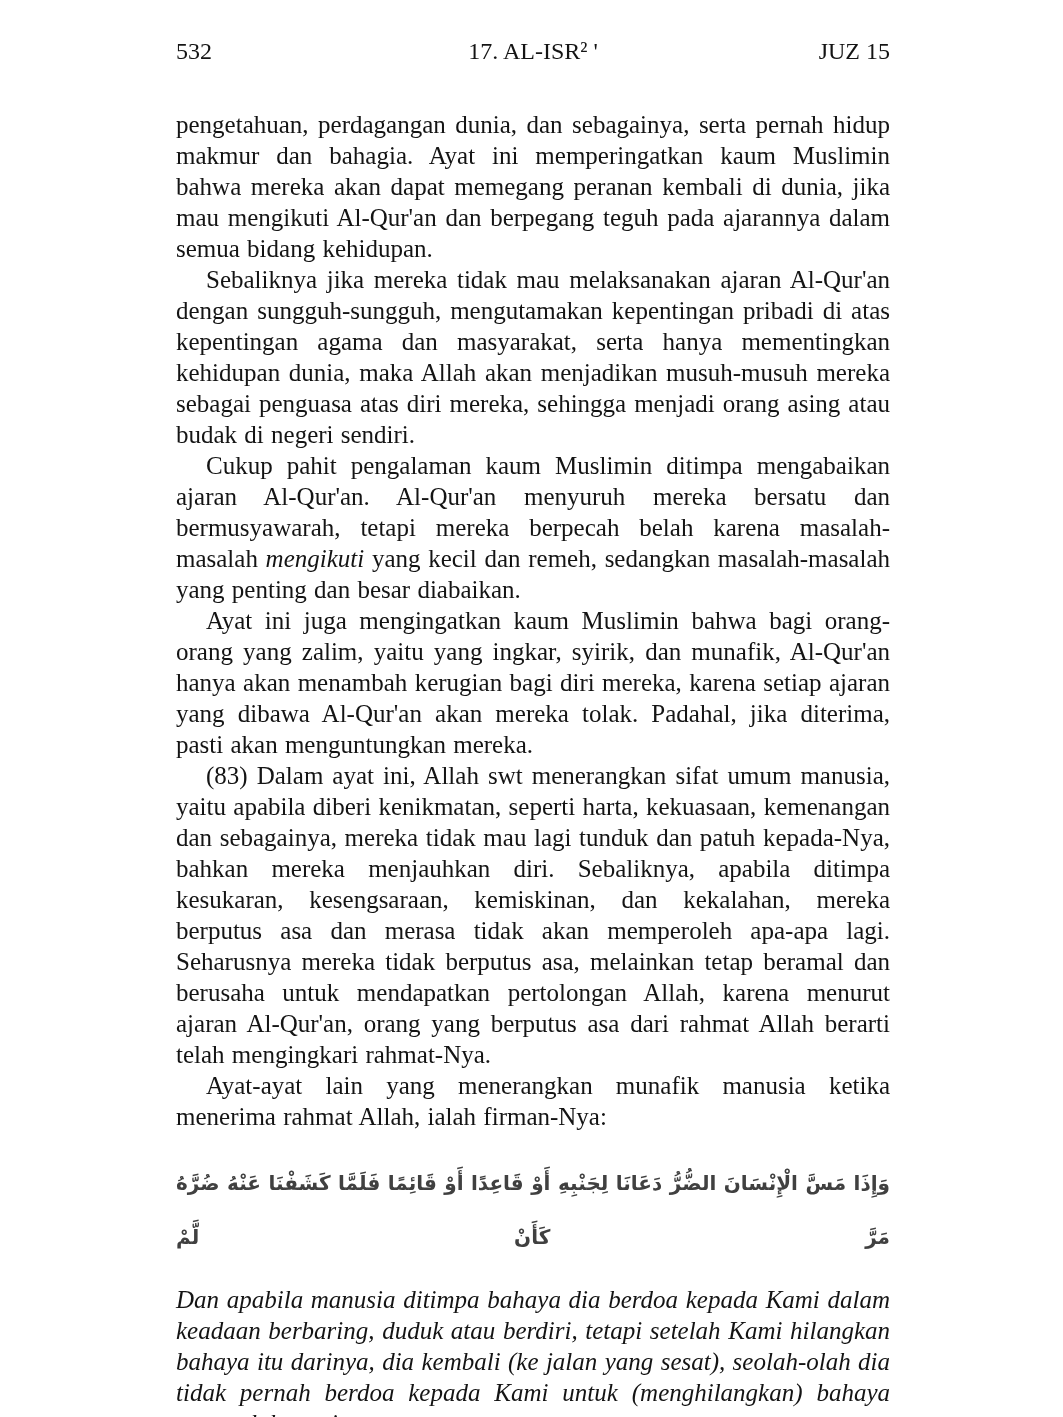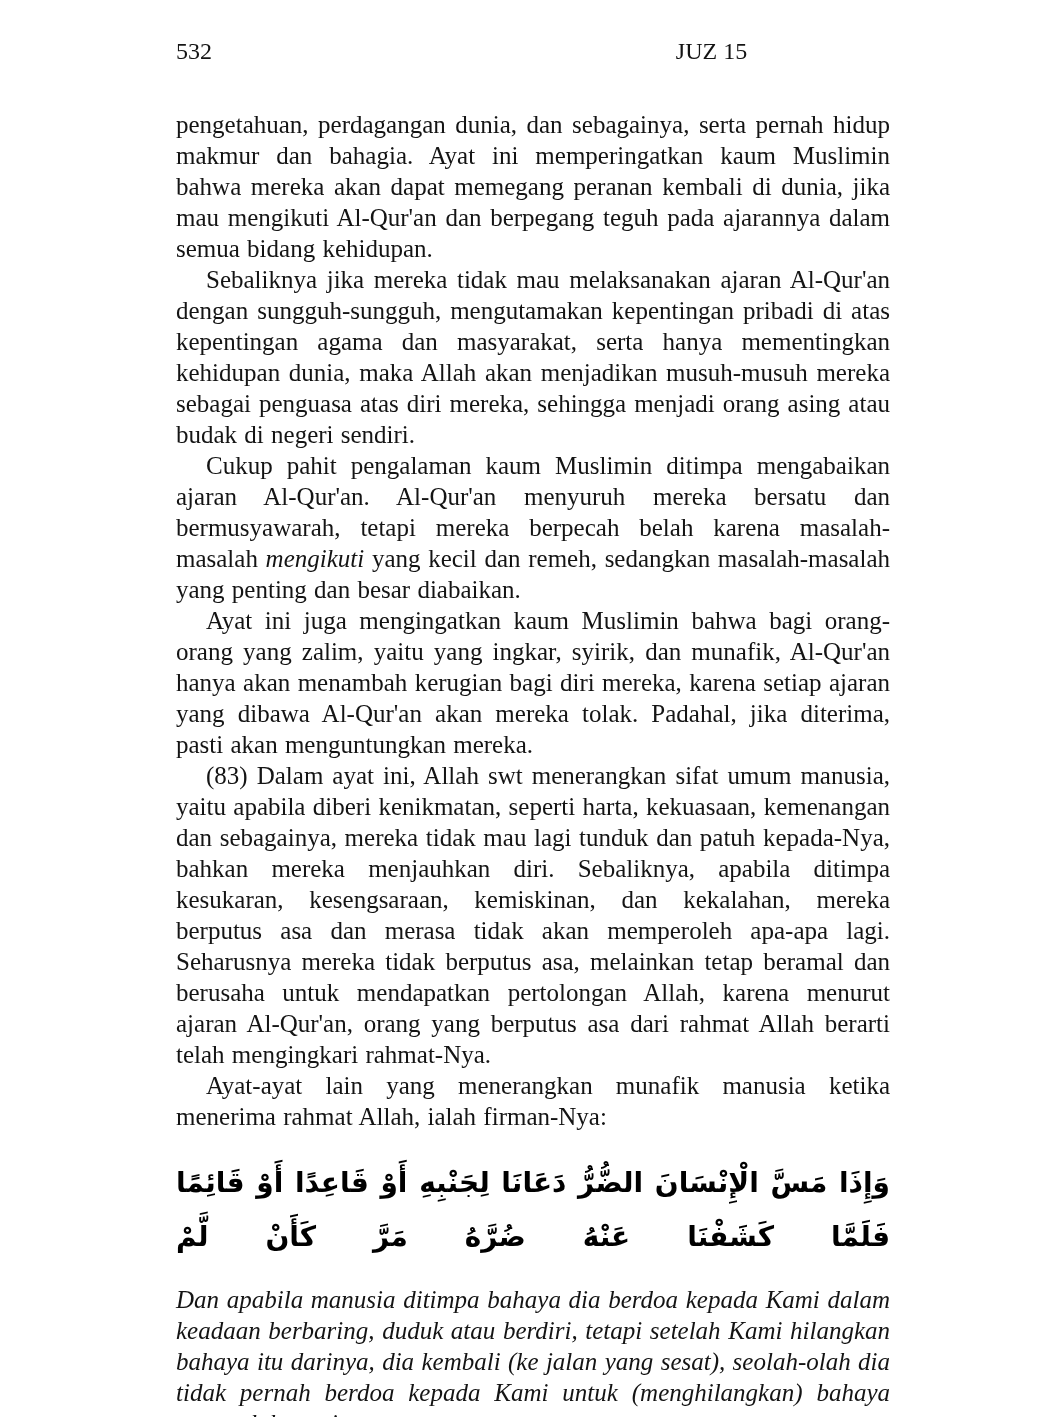--- a/index.html
+++ b/index.html
@@ -15,39 +15,39 @@
     overflow: hidden;
   }
   .page-header {
     display: flex;
     align-items: baseline;
     font-size: 24px;
     line-height: 1;
   }
   .page-header .h-left  { flex: 1; text-align: left; }
   .page-header .h-mid   { flex: 2; text-align: center; }
-  .page-header .h-right { flex: 1; text-align: center; }
+  .page-header .h-right { flex: 1; text-align: right; }
   main { display: block; margin-top: 46px; }
   .bp {
     margin: 0;
     font-size: 25px;
     line-height: 31px;
     text-align: justify;
     word-spacing: 1px;
     font-family: Liberation Serif, serif;
   }
   .indent { text-indent: 30px; }
   .arabic {
     direction: rtl;
     unicode-bidi: embed;
     font-family: "DejaVu Sans", sans-serif;
     font-weight: 700;
-    font-size: 28px;
+    font-size: 20px;
     margin: 24px 0 20px 0;
-    color: #000000;
+    color: #404040;
   }
   .arabic-line1 {
     line-height: 54px;
     text-align: justify;
     text-align-last: justify;
   }
   .arabic-line2 {
     line-height: 50px;
     text-align: center;
   }
@@ -60,20 +60,21 @@
   }
   .translation em { font-style: italic; }
 </style>
 </head>
 <body>
 
 <div class="page">
 
   <header class="page-header">
     <span class="h-left">532</span>
+    <span class="h-mid">17. AL-ISR² '</span>
     <span class="h-right">JUZ 15</span>
   </header>
 
   <main>
     <p class="bp">pengetahuan, perdagangan dunia, dan sebagainya, serta pernah hidup makmur dan bahagia. Ayat ini memperingatkan kaum Muslimin bahwa mereka akan dapat memegang peranan kembali di dunia, jika mau mengikuti Al-Qur'an dan berpegang teguh pada ajarannya dalam semua bidang kehidupan.</p>
 
     <p class="bp indent">Sebaliknya jika mereka tidak mau melaksanakan ajaran Al-Qur'an dengan sungguh-sungguh, mengutamakan kepentingan pribadi di atas kepentingan agama dan masyarakat, serta hanya mementingkan kehidupan dunia, maka Allah akan menjadikan musuh-musuh mereka sebagai penguasa atas diri mereka, sehingga menjadi orang asing atau budak di negeri sendiri.</p>
 
     <p class="bp indent"><span>Cukup pahit pengalaman kaum Muslimin ditimpa mengabaikan ajaran Al-Qur'an. Al-Qur'an menyuruh mereka bersatu dan bermusyawarah, tetapi mereka berpecah belah karena masalah-masalah </span><em>mengikuti</em><span> yang kecil dan remeh, sedangkan masalah-masalah yang penting dan besar diabaikan.</span></p>
 

